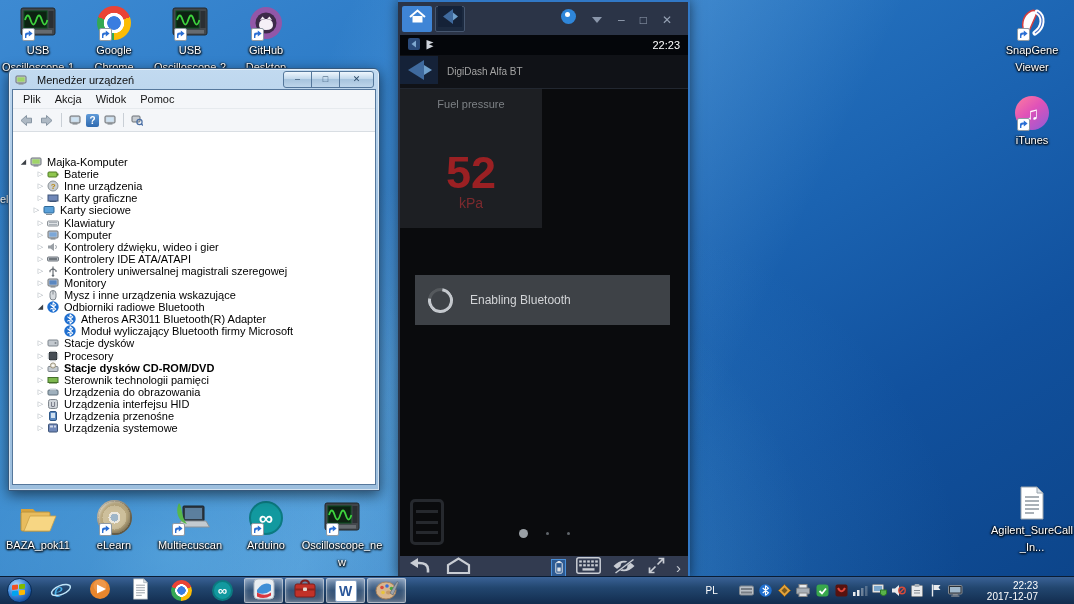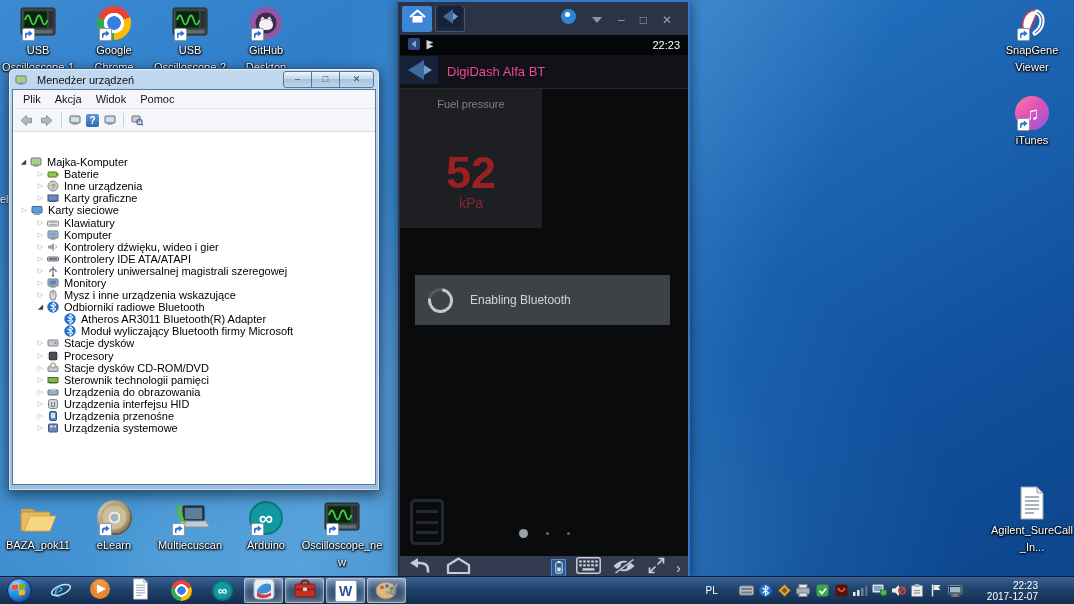--- a/index.html
+++ b/index.html
@@ -57,21 +57,21 @@
   .emu-tab.active{background:#3f85d6}
   .emu-tab.app{background:#1c2a40;border:1px solid #46566f}
   .emu-controls{margin-left:auto;display:flex;align-items:center;gap:15px;padding-right:12px;color:#96a2b4}
   .rec{width:15px;height:15px;border-radius:50%;background:#2f86d9;position:relative;display:inline-block}
   .rec i{position:absolute;left:4px;top:3px;width:5px;height:5px;border-radius:50%;background:#fff}
   .ctl{font-size:12px;line-height:1;color:#96a2b4}
   .emu-screen{flex:1;background:#0a0b0d;margin-left:2px;display:flex;flex-direction:column;position:relative;overflow:hidden}
   .andr-status{height:20px;background:#04060a;display:flex;align-items:center;gap:5px;padding:0 8px;flex:none}
   .andr-time{margin-left:auto;color:#fff;font-size:11px}
   .andr-header{height:33px;background:#101217;border-bottom:1px solid #222730;display:flex;align-items:center;gap:9px;flex:none}
-  .andr-title{color:#ec4899;font-size:13px}
+  .andr-title{color:#a3a3a3;font-size:10px}
   .andr-content{flex:1;position:relative}
   .gauge-tile{position:absolute;left:0;top:0;width:142px;height:139px;background:#1d1f23;text-align:center}
   .gauge-label{padding-top:9px;font-size:11px;color:#7d8185}
   .gauge-value{margin-top:40px;font-size:45px;font-weight:bold;line-height:1}
   .gauge-unit{font-size:14px;color:#7c2a2e}
   .toast{position:absolute;left:15px;right:18px;top:186px;height:50px;background:#3e4247;display:flex;align-items:center;padding:0 13px;gap:17px}
   .spinner{width:25px;height:25px;border-radius:50%;border:3px solid #c4c8cd;border-top-color:rgba(255,255,255,.12);transform:rotate(-35deg);box-sizing:border-box}
   .toast-text{font-size:12px;color:#d2d4d7}
   .drawer{position:absolute;left:10px;bottom:11px;width:22px;height:40px;border:3px solid #26292e;border-radius:5px;
     display:flex;flex-direction:column;justify-content:space-evenly;padding:0 3px}
@@ -382,21 +382,21 @@
         <div class="tree-row" style="padding-left: 22px;">
           <span class="tw-exp col">▷</span>
     <span class="ticon">
             <svg width="12" height="12" viewBox="0 0 12 12">
               <rect x="1" y="3" width="10" height="6" fill="#6f87b8" stroke="#3e5578"></rect>
               <path d="M2.5 9.5 h7" stroke="#3e5578"></path>
             </svg>
           </span>
     <span>Karty graficzne</span>
         </div>
-        <div class="tree-row" style="padding-left: 6px;">
+        <div class="tree-row" style="padding-left: 18px;">
           <span class="tw-exp col">▷</span>
     <span class="ticon">
             <svg width="12" height="12" viewBox="0 0 12 12">
               <rect x="1" y="2.5" width="10" height="6.5" rx="1" fill="#5aa0d8" stroke="#2e6898"></rect>
               <path d="M3 10.5 h6" stroke="#8a9096"></path>
             </svg>
           </span>
     <span>Karty sieciowe</span>
         </div>
         <div class="tree-row" style="padding-left: 22px;">
@@ -516,21 +516,21 @@
     <span class="ticon">
             <svg width="12" height="12" viewBox="0 0 12 12">
               <rect x="2.5" y="2.5" width="7" height="7" fill="#454c54" stroke="#23282e"></rect>
               <g stroke="#7d858d">
                 <path d="M4 2.5 V.8 M6 2.5 V.8 M8 2.5 V.8 M4 9.5 v1.7 M6 9.5 v1.7 M8 9.5 v1.7 M2.5 4 H.8 M2.5 6 H.8 M2.5 8 H.8 M9.5 4 h1.7 M9.5 6 h1.7 M9.5 8 h1.7"></path>
               </g>
             </svg>
           </span>
     <span>Procesory</span>
         </div>
-        <div class="tree-row" style="padding-left: 22px;">
+        <div class="tree-row" style="padding-left: 22px; font-weight: bold;">
           <span class="tw-exp col">▷</span>
     <span class="ticon">
             <svg width="12" height="12" viewBox="0 0 12 12">
               <rect x="1" y="4.5" width="10" height="5" rx="1" fill="#c3c9cf" stroke="#7d858d"></rect>
               <circle cx="6" cy="3.5" r="2.6" fill="#e4e0d2" stroke="#9a937e"></circle>
               <circle cx="6" cy="3.5" r=".9" fill="#fff"></circle>
             </svg>
           </span>
     <span>Stacje dysków CD-ROM/DVD</span>
         </div>

